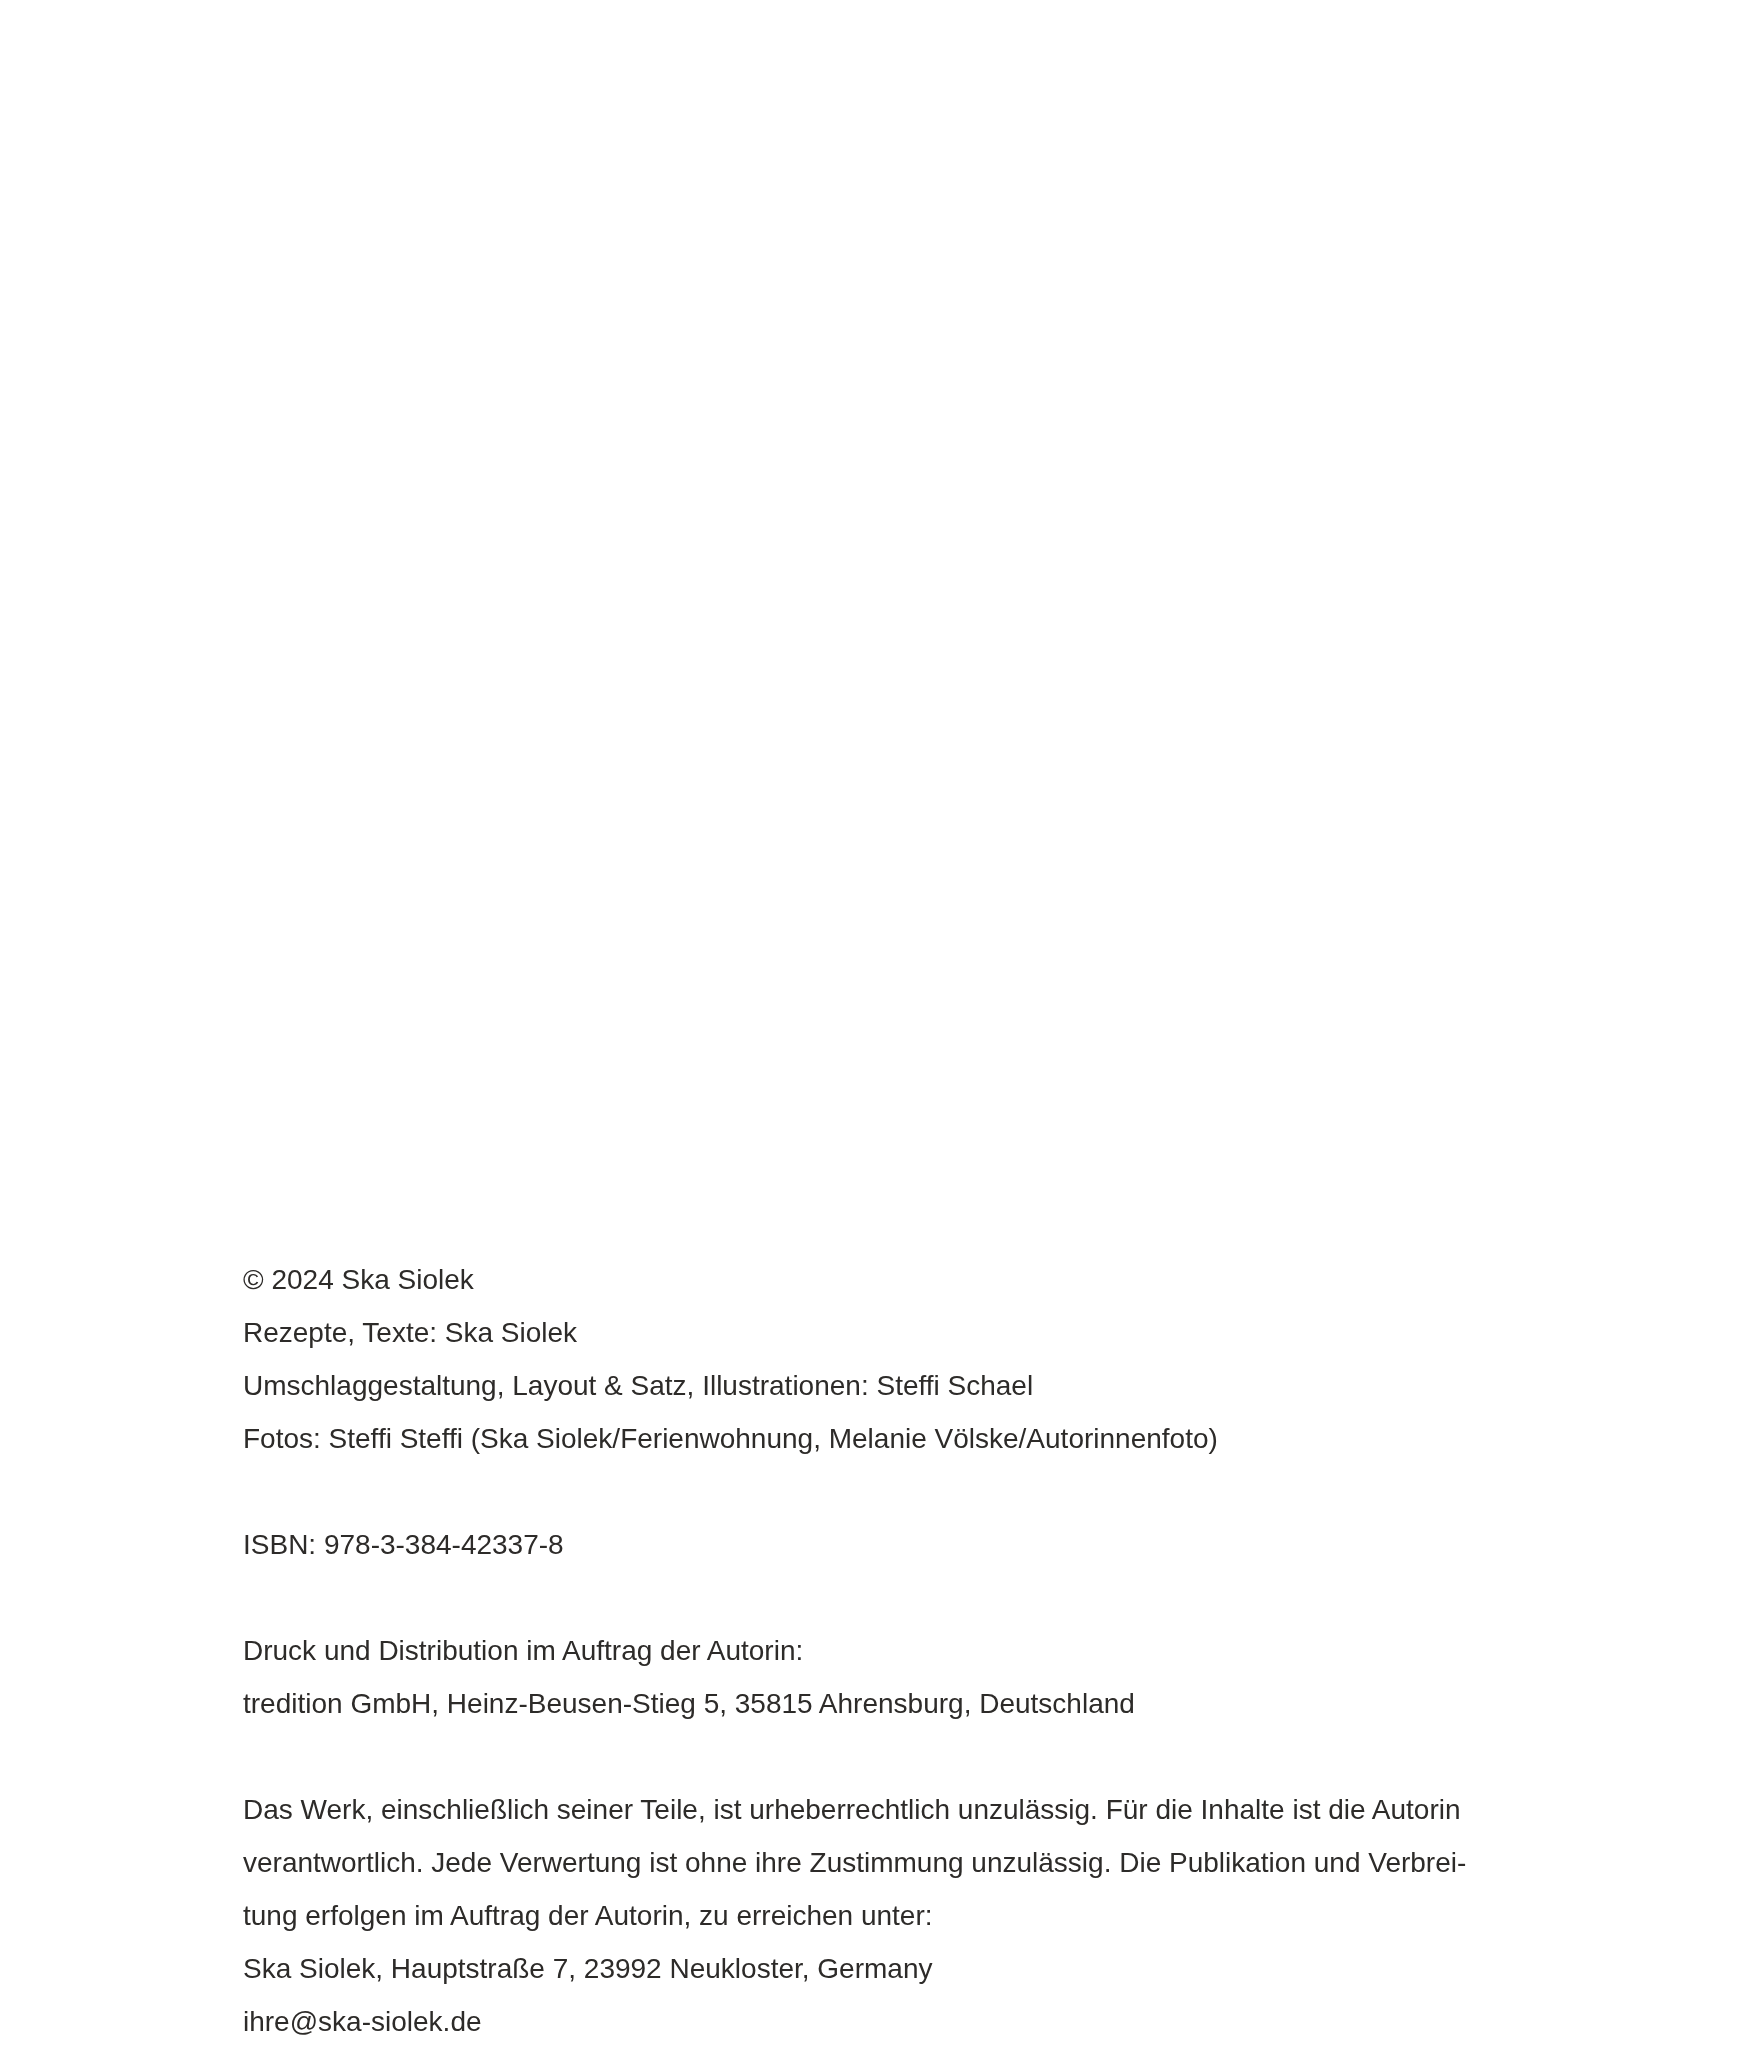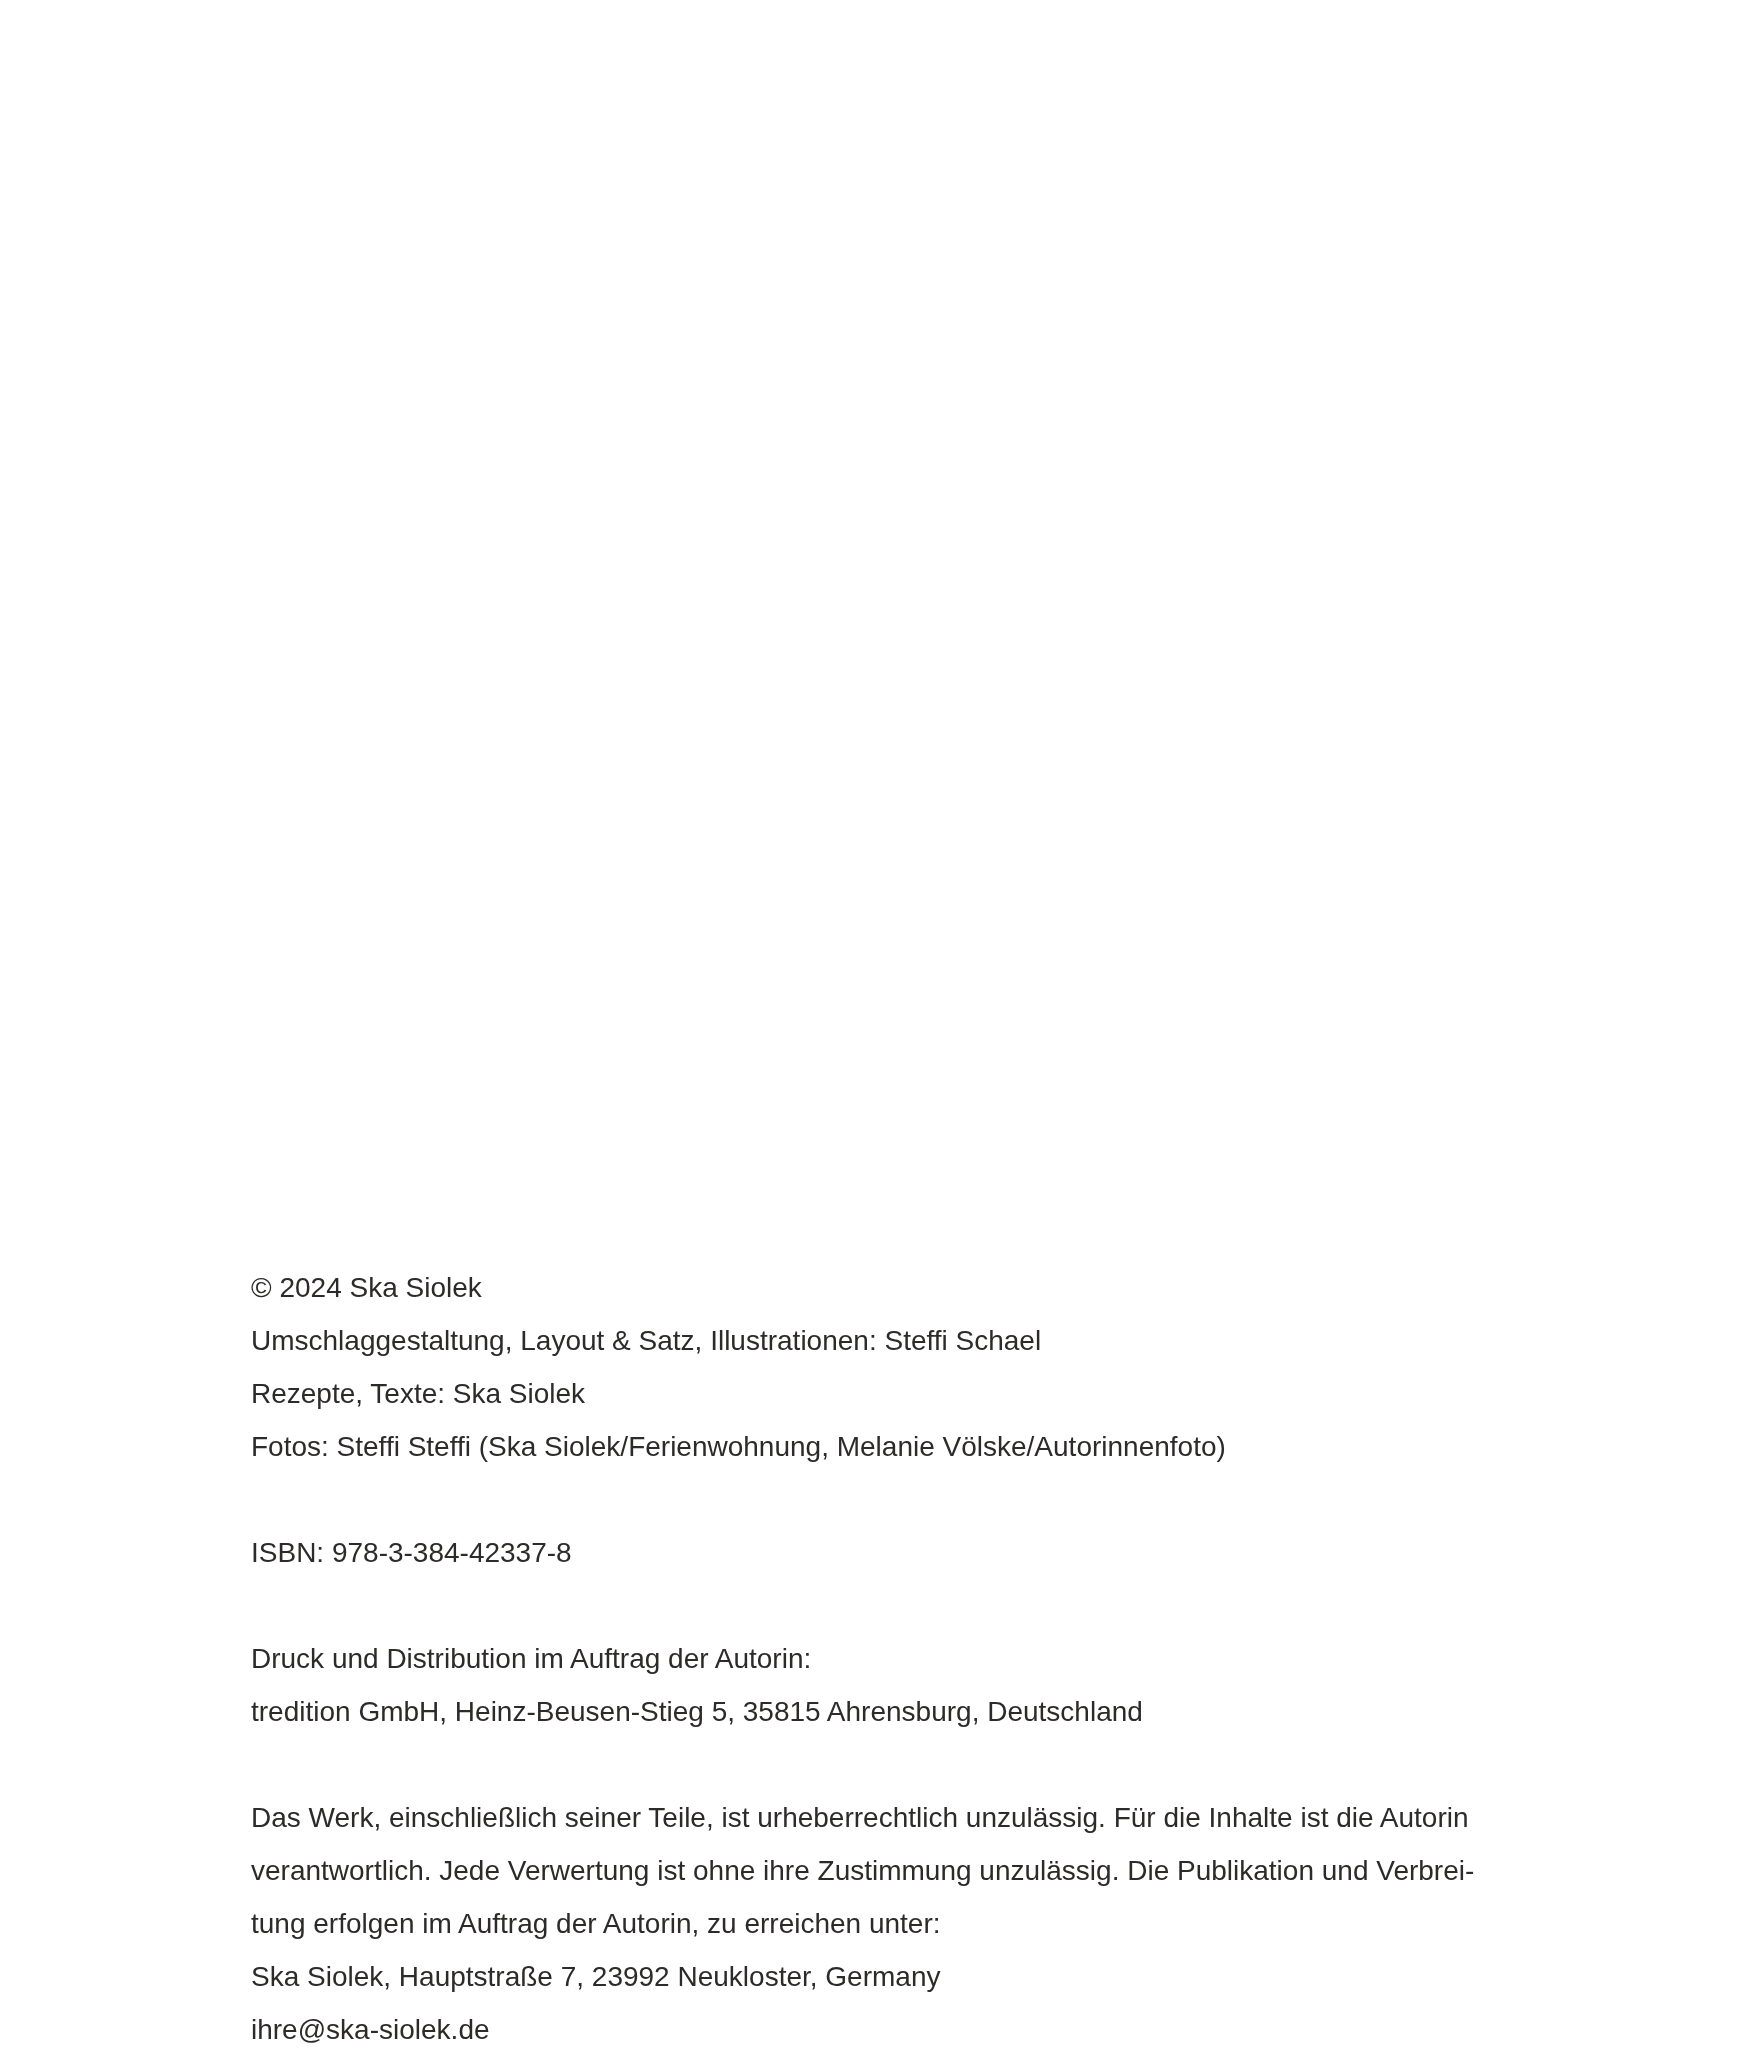--- a/index.html
+++ b/index.html
@@ -20,33 +20,33 @@
     top: 1249px;
   }
   .line {
     margin: 0;
     font-size: 28px;
     line-height: 53px;
     font-weight: 400;
     white-space: nowrap;
     color: #2d2b29;
   }
-  .block { margin: 12px; padding: 0; }
+  .block { margin: 4px; padding: 0; }
   .gap { margin-top: 53px; }
 </style>
 </head>
 <body>
 
 <div class="sheet">
   <main class="imprint">
 
     <section class="block">
       <p class="line">© 2024 Ska Siolek</p>
+      <p class="line">Rezepte, Texte: Ska Siolek</p>
       <p class="line">Umschlaggestaltung, Layout &amp; Satz, Illustrationen: Steffi Schael</p>
-      <p class="line">Rezepte, Texte: Ska Siolek</p>
       <p class="line">Fotos: Steffi Steffi (Ska Siolek/Ferienwohnung, Melanie Völske/Autorinnenfoto)</p>
     </section>
 
     <section class="block gap">
       <p class="line">ISBN: 978-3-384-42337-8</p>
     </section>
 
     <section class="block gap">
       <p class="line">Druck und Distribution im Auftrag der Autorin:</p>
       <p class="line">tredition GmbH, Heinz-Beusen-Stieg 5, 35815 Ahrensburg, Deutschland</p>

